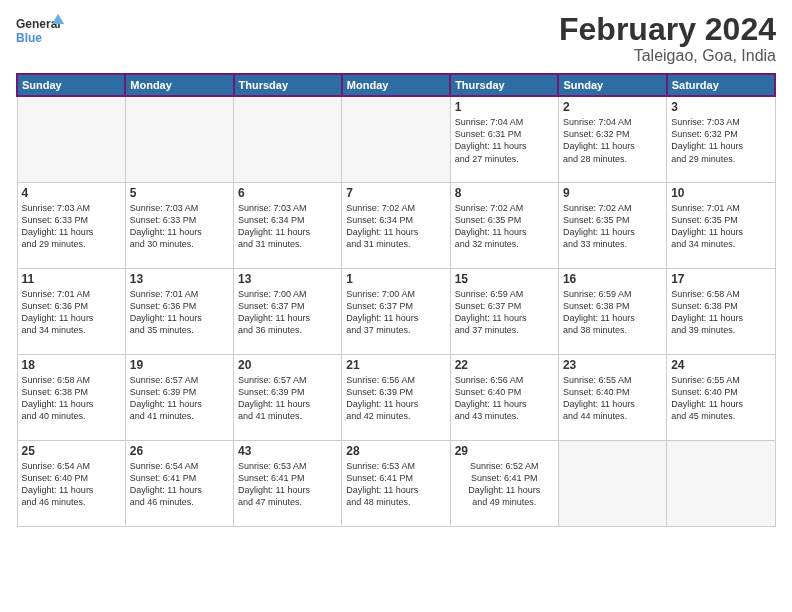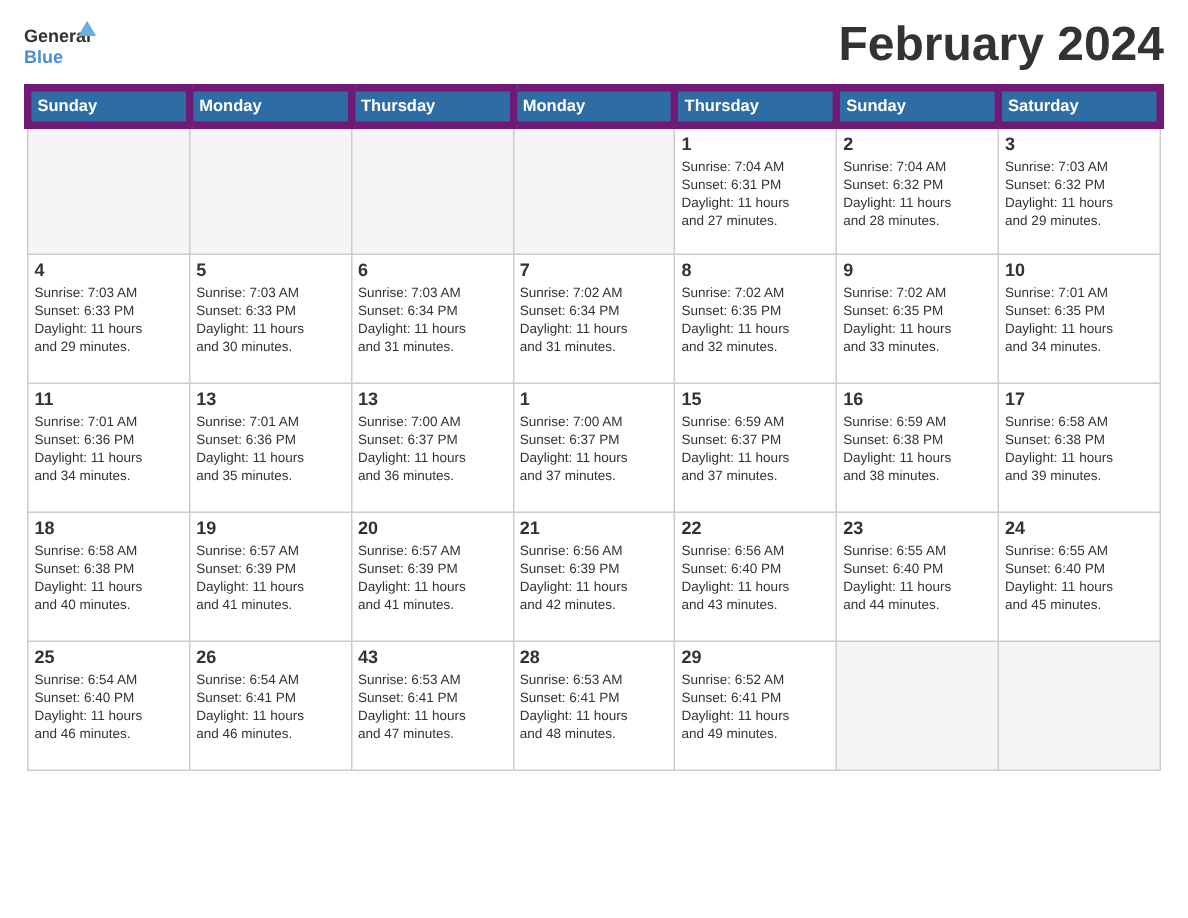--- a/index.html
+++ b/index.html
@@ -43,21 +43,21 @@
       width: 100%;
       border-collapse: collapse;
       table-layout: fixed;
     }
     th {
       background-color: #2e6da4;
       color: #fff;
       font-size: 11px;
       font-weight: bold;
       padding: 4px 4px;
-      border: 5px solid #701a75;
+      border: 2px solid #701a75;
       text-align: left;
     }
     td {
       border: 1px solid #ccc;
       vertical-align: top;
       padding: 3px 4px;
       height: 86px;
       font-size: 9.5px;
       color: #333;
       background: #fff;
@@ -86,20 +86,21 @@
     <div class="logo">
     <svg width="50" height="36" viewBox="0 0 50 36">
       <text x="0" y="16" font-size="12" font-weight="bold" fill="#333" font-family="Arial">General</text>
       <polygon points="46,2 52,12 46,8" fill="#4a90d9" transform="translate(-4,0)"></polygon>
       <polygon points="46,2 52,12 40,12" fill="#6ab0e0" transform="translate(-4,0)"></polygon>
       <text x="0" y="30" font-size="12" font-weight="bold" fill="#4a90d9" font-family="Arial">Blue</text>
     </svg>
   </div>
     <div class="title-area">
       <div class="month-title">February 2024</div>
+      <div class="subtitle">Taleigao, Goa, India</div>
     </div>
   </div>
 
   <table>
     <thead>
       <tr>
       <th>Sunday</th>
           <th>Monday</th>
           <th>Thursday</th>
           <th>Monday</th>
@@ -313,21 +314,21 @@
           </td>
           <td>
             <span class="day-num">28</span>
             <div class="day-content" style="white-space: pre-line;">Sunrise: 6:53 AM
 Sunset: 6:41 PM
 Daylight: 11 hours
 and 48 minutes.</div>
           </td>
           <td>
             <span class="day-num">29</span>
-            <div class="day-content" style="white-space: pre-line;">Sunrise: 6:52 AM
+            <div class="day-content" style="white-space: pre-line; text-align: center;">Sunrise: 6:52 AM
 Sunset: 6:41 PM
 Daylight: 11 hours
 and 49 minutes.</div>
           </td>
           <td class="empty"></td>
           <td class="empty"></td>
         </tr>
       </tbody>
   </table>
 </div>

